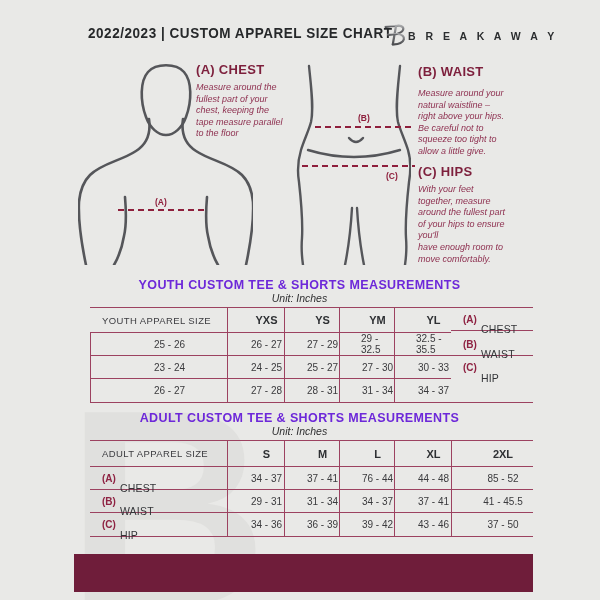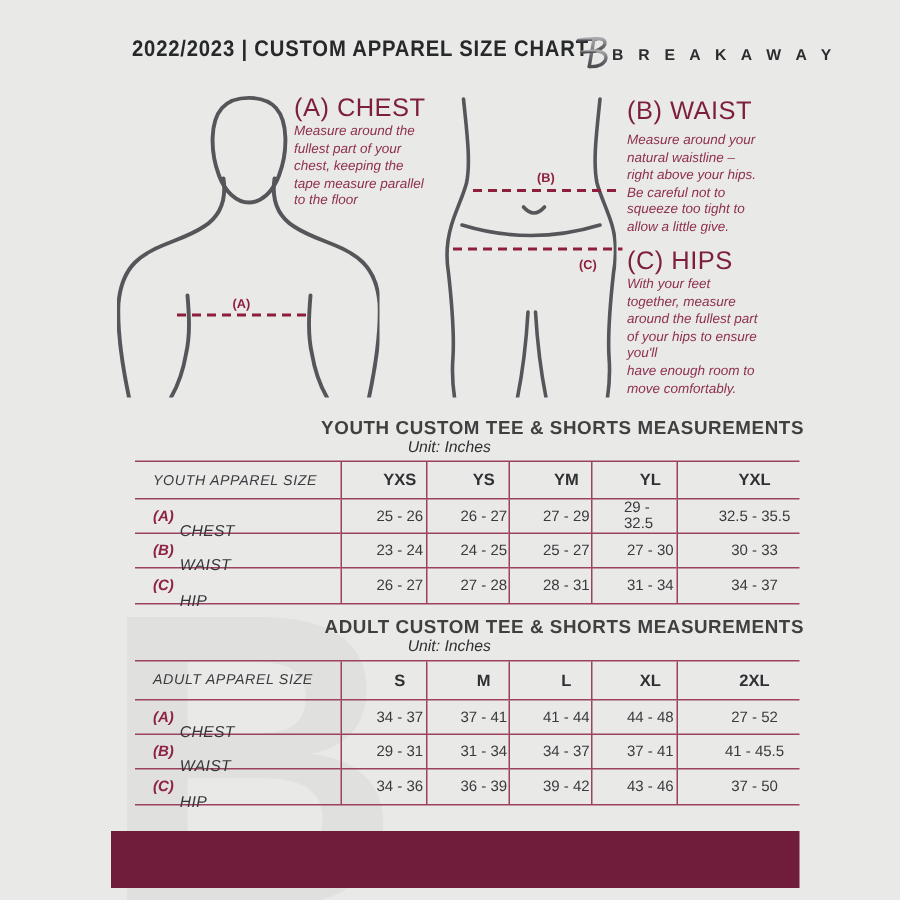--- a/index.html
+++ b/index.html
@@ -27,39 +27,39 @@
   .brand-name{font-size:10.5px;font-weight:bold;letter-spacing:3.5px;color:#2b2d2f;}
 
   
   .fig{position:absolute;}
   .fig svg{display:block;}
   .dash{position:absolute;height:2px;
     background:repeating-linear-gradient(90deg,var(--dash) 0 6px,transparent 6px 10px);}
   .marker{position:absolute;font-size:8.5px;font-weight:bold;color:var(--dash);}
 
   
-  .guide-h{position:absolute;font-size:17px;font-weight:normal;color:var(--maroon);letter-spacing:.3px;}
+  .guide-h{position:absolute;font-size:13px;font-weight:bold;color:var(--maroon);letter-spacing:.3px;}
   .guide-p{position:absolute;width:116px;font-size:9px;line-height:11.6px;font-style:italic;
     font-weight:400;color:var(--maroon-body);white-space:pre-line;}
 
   
-  .sec-title{position:absolute;left:63px;width:473px;text-align:right;
-    font-size:12.5px;font-weight:bold;color:#404040;letter-spacing:.4px;}
+  .sec-title{position:absolute;left:63px;width:473px;text-align:center;
+    font-size:12.5px;font-weight:bold;color:#6d28d9;letter-spacing:.4px;}
   .sec-unit{position:absolute;left:63px;width:473px;text-align:center;
     font-size:10.5px;font-style:italic;color:#2f2f31;}
 
   
   .sizetable{position:absolute;left:90px;width:443px;display:grid;
     grid-template-columns:137px 57px 55px 55px 57px 82px;
     border-top:1px solid var(--tline);border-bottom:1px solid var(--tline);background:transparent;}
   .sizetable .cell{display:flex;align-items:center;justify-content:center;
     border-bottom:1px solid var(--tline);font-size:10px;color:#3a3a3d;padding-left:21px;}
   .sizetable .cell.vline{border-left:1px solid var(--tline);}
   .sizetable .cell.lastrow{border-bottom:none;}
-  .sizetable .rowlabel{justify-content:flex-start;padding-left:12px;font-style:italic;}
+  .sizetable .rowlabel{justify-content:flex-start;padding-left:12px;}
   .sizetable .hcell{font-weight:bold;font-size:11px;color:#2e3033;}
   .sizetable .hlabel{font-weight:normal;font-size:9.5px;letter-spacing:.4px;color:#3c3c40;}
   .prefix{color:#8e2242;font-weight:bold;margin-right:4px;}
   .rl-text{color:#333538;font-size:10.5px;letter-spacing:.2px;margin-top:20px;}
   .yt .cell{height:23px;} .yt .hrow{height:25px;}
   .at .cell{height:23px;} .at .hrow{height:26px;}
 
   .footer-bar{position:absolute;left:74px;top:554px;width:459px;height:38px;
     background:var(--bar);z-index:2;}
 </style>
@@ -152,21 +152,20 @@
 
     <div class="sec-title" style="top:278px;">YOUTH CUSTOM TEE &amp; SHORTS MEASUREMENTS</div>
     <div class="sec-unit" style="top:292px;">Unit: Inches</div>
 
     <div class="sizetable yt" style="top:307px;">
       <div class="cell hrow rowlabel hlabel">YOUTH APPAREL SIZE</div>
       <div class="cell hrow hcell vline">YXS</div>
       <div class="cell hrow hcell vline">YS</div>
       <div class="cell hrow hcell vline">YM</div>
       <div class="cell hrow hcell vline">YL</div>
-      <div class="cell hrow hcell vline">YXL</div>
 
       <div class="cell rowlabel">
         <span class="prefix">(A)</span>
         <span class="rl-text">CHEST</span>
       </div>
       <div class="cell vline">25 - 26</div>
       <div class="cell vline">26 - 27</div>
       <div class="cell vline">27 - 29</div>
       <div class="cell vline">29 - 32.5</div>
       <div class="cell vline">32.5 - 35.5</div>
@@ -202,23 +201,23 @@
       <div class="cell hrow hcell vline">L</div>
       <div class="cell hrow hcell vline">XL</div>
       <div class="cell hrow hcell vline">2XL</div>
 
       <div class="cell rowlabel">
         <span class="prefix">(A)</span>
         <span class="rl-text">CHEST</span>
       </div>
       <div class="cell vline">34 - 37</div>
       <div class="cell vline">37 - 41</div>
-      <div class="cell vline">41 - 44</div>
+      <div class="cell vline">76 - 44</div>
       <div class="cell vline">44 - 48</div>
-      <div class="cell vline">27 - 52</div>
+      <div class="cell vline">85 - 52</div>
 
       <div class="cell rowlabel">
         <span class="prefix">(B)</span>
         <span class="rl-text">WAIST</span>
       </div>
       <div class="cell vline">29 - 31</div>
       <div class="cell vline">31 - 34</div>
       <div class="cell vline">34 - 37</div>
       <div class="cell vline">37 - 41</div>
       <div class="cell vline">41 - 45.5</div>

